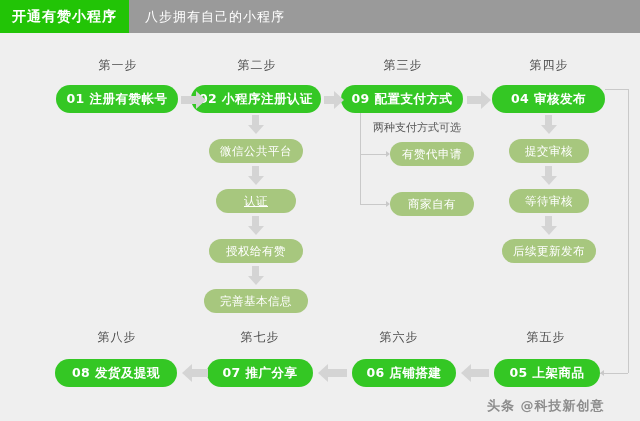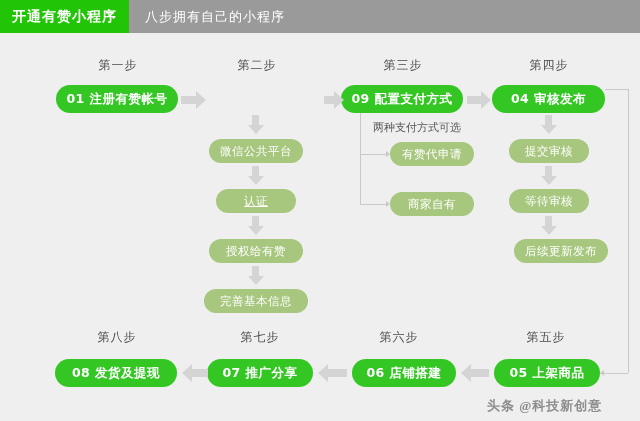--- a/index.html
+++ b/index.html
@@ -87,20 +87,21 @@
 </div>
 
 <div class="canvas">
 
   <div class="step-label" style="left:58px;top:24px;width:120px;">第一步</div>
   <div class="step-label" style="left:193px;top:24px;width:128px;">第二步</div>
   <div class="step-label" style="left:343px;top:24px;width:120px;">第三步</div>
   <div class="step-label" style="left:490px;top:24px;width:118px;">第四步</div>
 
   <div class="node primary" style="left:56px;top:52px;width:122px;">01 注册有赞帐号</div>
+  <div class="node primary" style="left:191px;top:52px;width:130px;">02 小程序注册认证</div>
   <div class="node primary" style="left:341px;top:52px;width:122px;">09 配置支付方式</div>
   <div class="node primary" style="left:492px;top:52px;width:113px;">04 审核发布</div>
 
   <div class="arrow arrow-right" style="left:181px;top:58px;">
     <div class="arrow-body" style="left:0;top:5px;width:15px;"></div>
     <div class="arrow-head" style="left:15px;top:0;"></div>
   </div>
   <div class="arrow arrow-right" style="left:324px;top:58px;">
     <div class="arrow-body" style="left:0;top:5px;width:10px;"></div>
     <div class="arrow-head" style="left:10px;top:0;"></div>
@@ -156,21 +157,21 @@
   <div class="arrow arrow-down" style="left:541px;top:133px;">
     <div class="arrow-body" style="left:4px;top:0;height:10px;"></div>
     <div class="arrow-head" style="left:0;top:10px;"></div>
   </div>
   <div class="node sub" style="left:509px;top:156px;width:80px;">等待审核</div>
 
   <div class="arrow arrow-down" style="left:541px;top:183px;">
     <div class="arrow-body" style="left:4px;top:0;height:10px;"></div>
     <div class="arrow-head" style="left:0;top:10px;"></div>
   </div>
-  <div class="node sub" style="left:514px;top:206px;width:94px;">后续更新发布</div>
+  <div class="node sub" style="left:502px;top:206px;width:94px;">后续更新发布</div>
 
   <div class="line h" style="left:605px;top:56px;width:24px;"></div>
   <div class="line v" style="left:628px;top:56px;height:284px;"></div>
   <div class="line h" style="left:600px;top:340px;width:28px;"></div>
   <div class="tick" style="left:600px;top:337px;transform:rotate(180deg);"></div>
 
   <div class="step-label" style="left:57px;top:296px;width:120px;">第八步</div>
   <div class="step-label" style="left:200px;top:296px;width:120px;">第七步</div>
   <div class="step-label" style="left:343px;top:296px;width:112px;">第六步</div>
   <div class="step-label" style="left:487px;top:296px;width:118px;">第五步</div>
@@ -186,15 +187,15 @@
   </div>
   <div class="arrow arrow-left" style="left:318px;top:331px;">
     <div class="arrow-body" style="left:10px;top:5px;width:19px;"></div>
     <div class="arrow-head" style="left:0;top:0;"></div>
   </div>
   <div class="arrow arrow-left" style="left:461px;top:331px;">
     <div class="arrow-body" style="left:10px;top:5px;width:18px;"></div>
     <div class="arrow-head" style="left:0;top:0;"></div>
   </div>
 
-  <div class="watermark" style="left:487px;top:364px;font-family:Liberation Serif, serif;">头条 @科技新创意</div>
+  <div class="watermark" style="left:487px;top:364px;">头条 @科技新创意</div>
 
 </div>
 
 </body></html>

